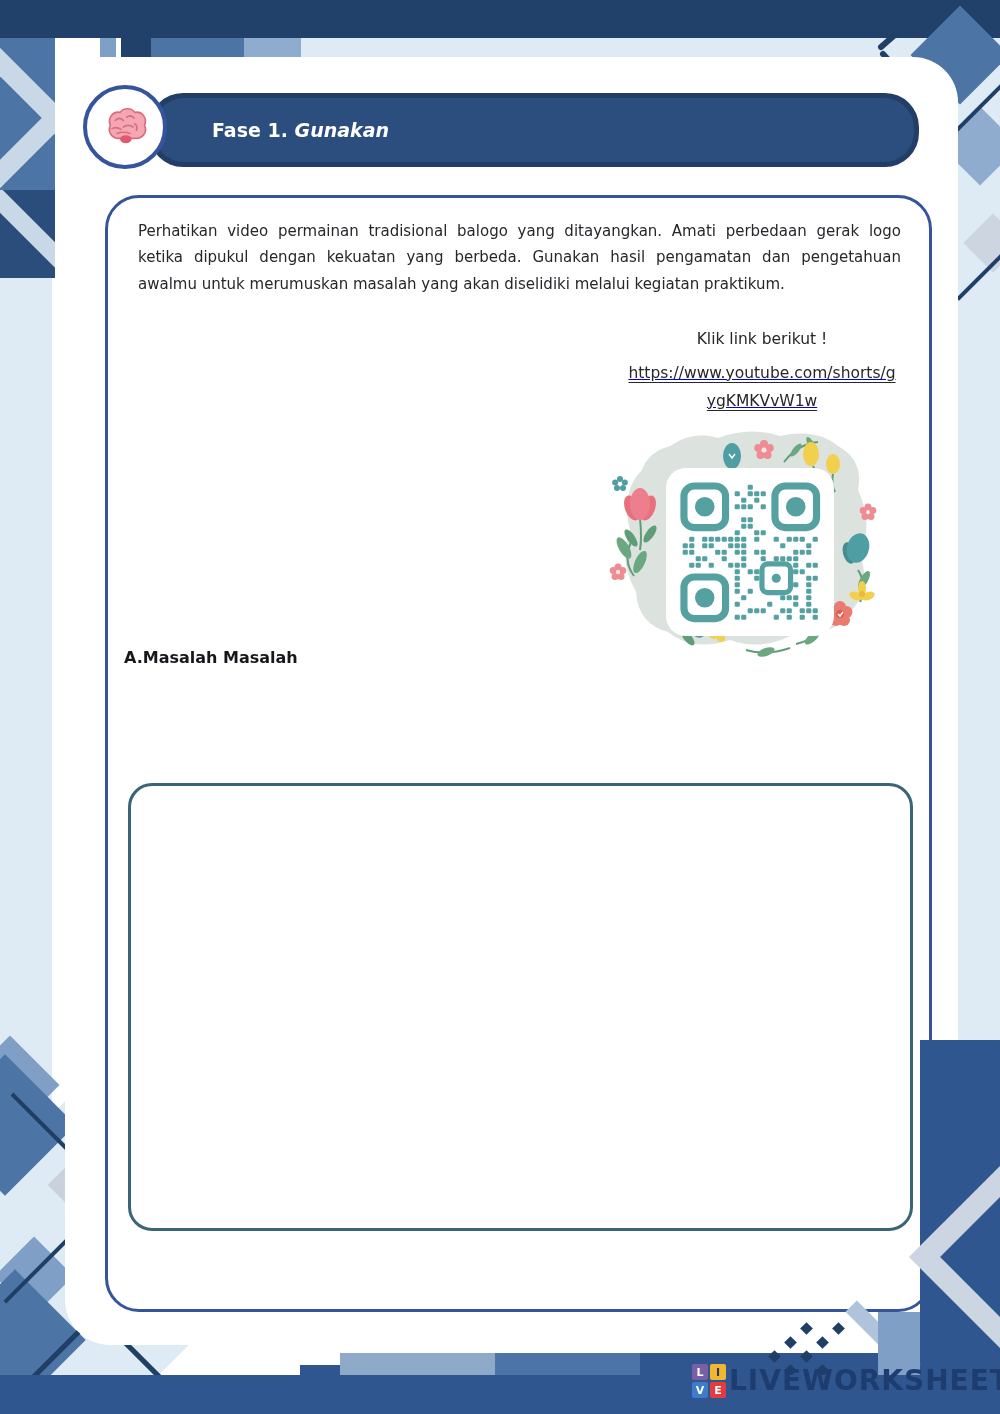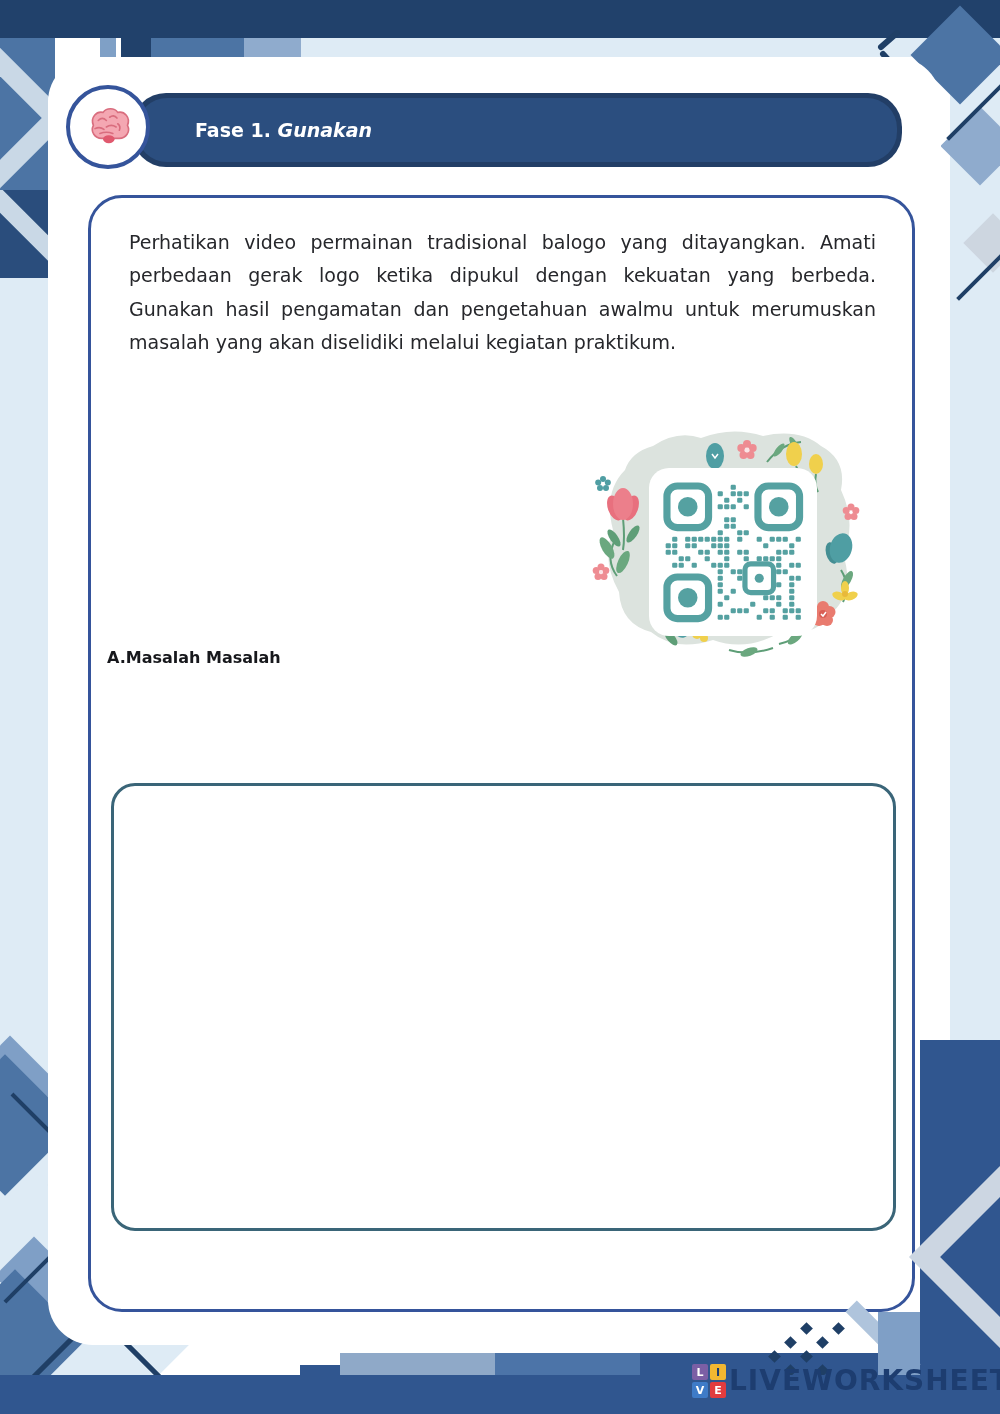--- a/index.html
+++ b/index.html
@@ -29,38 +29,38 @@
   .step3{left:640px;top:1353px;width:360px;height:23px;background:#30568F;z-index:3;}
   .step4{left:300px;top:1365px;width:40px;height:11px;background:#30568F;z-index:3;}
   .br-block{left:920px;top:1040px;width:80px;height:340px;background:#30568F;z-index:3;}
   .br-diamond{left:945px;top:1170px;width:130px;height:130px;border:22px solid #CCD6E2;
               transform:rotate(45deg);z-index:4;background:transparent;}
   .dot{width:9px;height:9px;background:#1F3F66;transform:rotate(45deg);z-index:4;}
   .lb-diag{left:838px;top:1330px;width:90px;height:16px;background:#AFC4DC;transform:rotate(45deg);z-index:3;}
   .mb-rect{left:878px;top:1312px;width:42px;height:64px;background:#7F9FC6;z-index:3;}
 
   
-  .outer-card{position:absolute;left:48px;top:57px;width:893px;height:1288px;background:#fff;
+  .outer-card{position:absolute;left:65px;top:57px;width:893px;height:1288px;background:#fff;
               border-radius:45px;z-index:2;}
 
   
   .brain-badge{position:absolute;left:18px;top:28px;width:76px;height:76px;border-radius:50%;
                background:#fff;border:4px solid #35549B;z-index:2;display:flex;
                align-items:center;justify-content:center;}
   .phase-pill{position:absolute;left:84px;top:36px;width:770px;height:74px;background:#223E66;
               border-radius:34px;}
   .phase-pill-inner{position:absolute;inset:5px;background:#2B4E7F;border-radius:30px;
               display:flex;align-items:center;padding-left:58px;color:#fff;font-weight:bold;
               font-size:19px;white-space:pre-wrap;}
   .phase-pill-inner i{font-style:italic;}
 
   
   .content-card{position:absolute;left:40px;top:138px;width:827px;height:1117px;background:#fff;
                 border:3px solid #35549B;border-radius:34px;box-sizing:border-box;}
-  .intro{position:absolute;left:22px;right:20px;top:12px;margin:16px;font-size:19px;
+  .intro{position:absolute;left:22px;right:20px;top:12px;margin:8px;font-size:15px;
          line-height:1.75;text-align:justify;}
   .link-block{position:absolute;right:16px;top:128px;width:302px;text-align:center;
               font-size:15.5px;line-height:1.8;}
   .link-label{margin-bottom:6px;}
   .link-url{display:block;color:#26272B;text-decoration:underline;text-underline-offset:4px;}
   .qr-art{position:absolute;left:498px;top:222px;width:286px;height:246px;}
   .section-heading{position:absolute;left:16px;top:450px;margin:0;font-size:16px;
                    font-weight:bold;color:#17181C;}
   .instruction{position:absolute;left:22px;right:20px;top:488px;margin:0;font-size:15px;
                line-height:1.85;text-align:justify;}
@@ -151,20 +151,27 @@
     <div class="phase-pill">
       <div class="phase-pill-inner">
         <span>Fase 1. </span><i>Gunakan</i>
       </div>
     </div>
 
     <div class="content-card">
 
       <p class="intro">Perhatikan video permainan tradisional balogo yang ditayangkan. Amati perbedaan gerak logo ketika dipukul dengan kekuatan yang berbeda. Gunakan hasil pengamatan dan pengetahuan awalmu untuk merumuskan masalah yang akan diselidiki melalui kegiatan praktikum.</p>
 
+      <div class="link-block">
+        <div class="link-label">Klik link berikut !</div>
+        <a href="#">
+          <span class="link-url">https://www.youtube.com/shorts/g</span>
+          <span class="link-url">ygKMKVvW1w</span>
+        </a>
+      </div>
 
       <svg class="qr-art" viewBox="0 0 286 246">
         <path d="M64 26 Q88 10 112 18 Q143 6 174 16 Q210 8 232 26 Q258 40 252 70 Q268 104 254 134 Q266 170 244 192 Q226 218 192 212 Q158 232 124 220 Q86 232 62 212 Q32 204 30 172 Q12 140 24 110 Q14 72 36 50 Q42 32 64 26 Z" fill="#DCE3DE"></path>
 
         <g stroke="#5E9E77" stroke-width="2" fill="none">
           <path d="M178 42 q14 -18 34 -20"></path>
           <path d="M26 120 q-10 20 2 36"></path>
           <path d="M252 150 q10 16 2 32"></path>
           <path d="M140 230 q20 6 44 -2"></path>
           <path d="M190 224 q16 -4 28 -14"></path>

